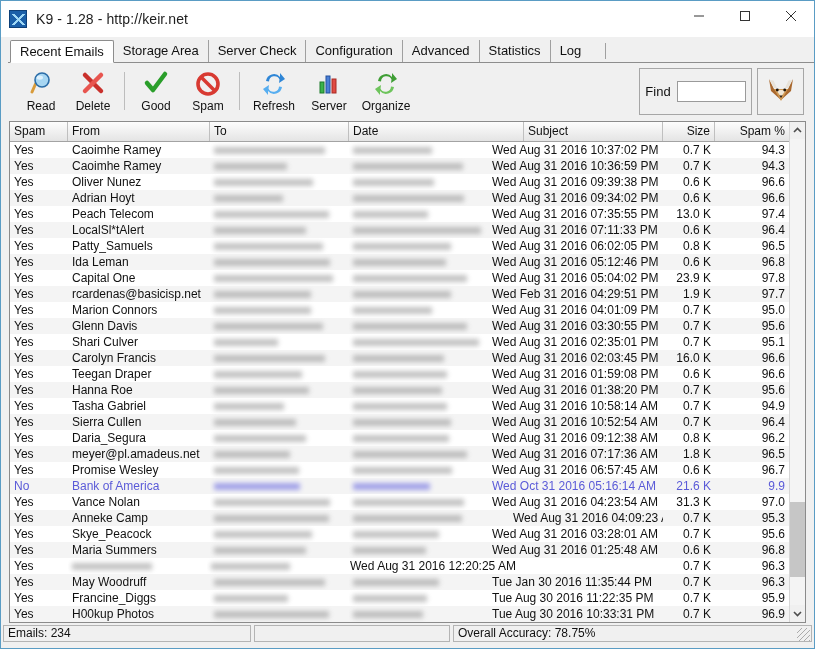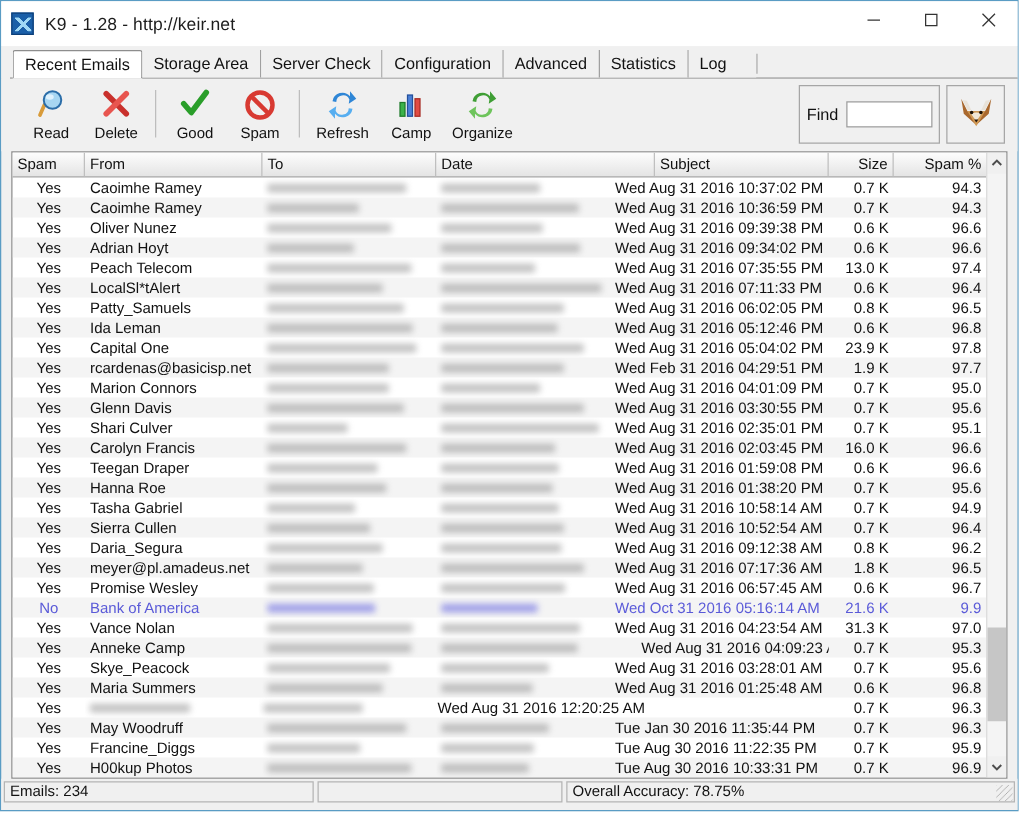--- a/index.html
+++ b/index.html
@@ -173,21 +173,21 @@
     padding: 0 4px;
     overflow: hidden; white-space: nowrap;
   }
   .hcell.num { text-align: right; }
 
   #rows { flex: 1; overflow: hidden; }
   .row { display: flex; height: 16px; font-size: 12px; color: #111; }
   .row.alt { background: #f4f4f4; }
   .row.sel { color: #5a5ad8; }
   .cell { line-height: 16px; padding: 0 4px; overflow: hidden; white-space: nowrap; }
-  .cell.c-spam { text-align: center; }
+  .cell.c-spam { text-align: left; }
   .cell.num { text-align: right; }
   .blur-bar {
     display: inline-block; height: 7px; vertical-align: middle;
     background: #8b8b8b; border-radius: 1px;
     filter: blur(2.4px); opacity: .52;
     margin-top: -1px;
   }
   .row.sel .blur-bar { background: #6a6ae0; opacity: .6; }
 
   
@@ -336,21 +336,21 @@
     </div>
 
     <div class="tool-btn">
       <div class="tool-ico">
         <svg width="28" height="28" viewBox="0 0 28 28">
           <rect x="5" y="12" width="4" height="11" fill="#3bb24a" stroke="#1d7a2a" stroke-width="1"></rect>
           <rect x="11" y="6" width="4" height="17" fill="#4a7fd6" stroke="#23509c" stroke-width="1"></rect>
           <rect x="17" y="9" width="4" height="14" fill="#e04b43" stroke="#a82b24" stroke-width="1"></rect>
         </svg>
       </div>
-      <div class="tool-lbl">Camp</div>
+      <div class="tool-lbl">Server</div>
     </div>
 
     <div class="tool-btn" style="width:62px;">
       <div class="tool-ico">
         <svg width="28" height="28" viewBox="0 0 28 28">
           <path d="M6 11 A8 8 0 0 1 20 7 L20 3 L25 9 L19 13 L19.5 9.5 A5.5 5.5 0 0 0 9 11.5 Z" fill="#3f9e35"></path>
           <path d="M22 17 A8 8 0 0 1 8 21 L8 25 L3 19 L9 15 L8.5 18.5 A5.5 5.5 0 0 0 19 16.5 Z" fill="#6ec45c"></path>
         </svg>
       </div>
       <div class="tool-lbl">Organize</div>

